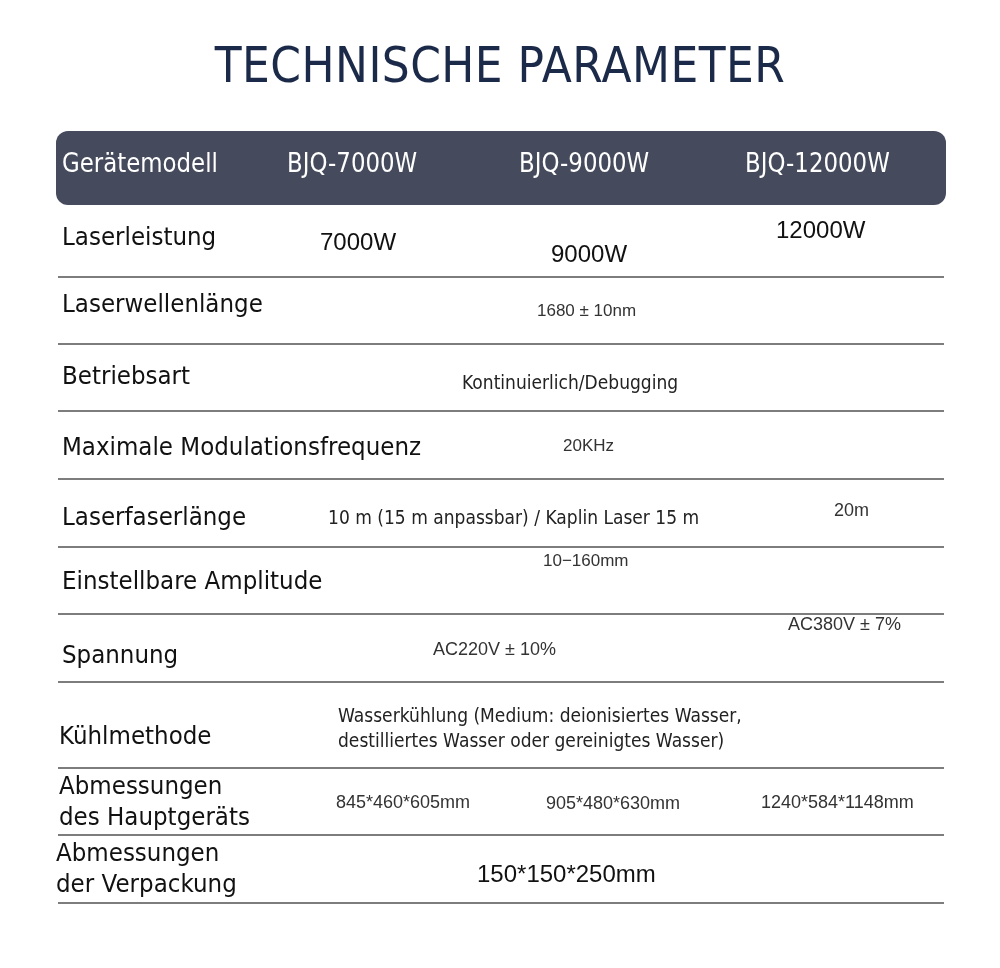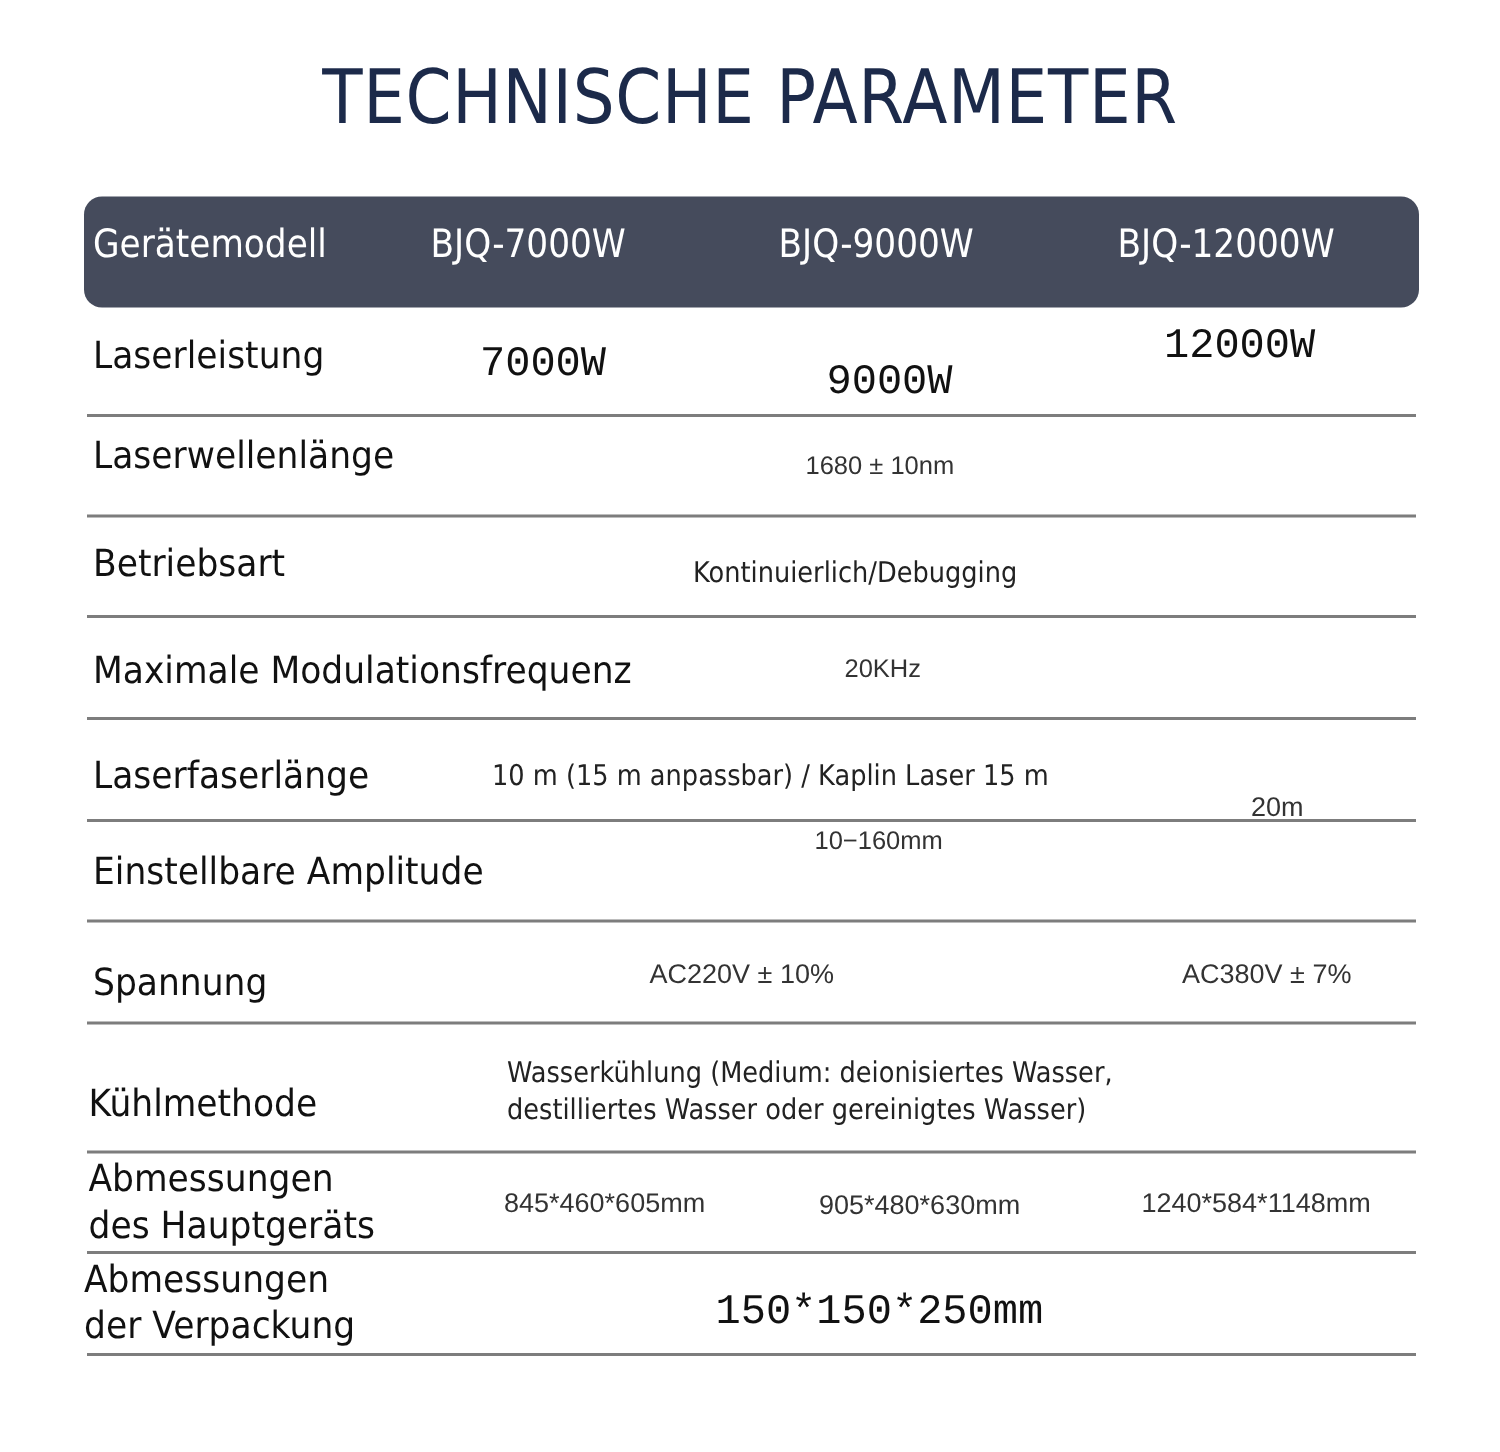--- a/index.html
+++ b/index.html
@@ -11,21 +11,21 @@
            letter-spacing: 0.5px; transform: scaleX(0.88); transform-origin: center; }
   .header { left: 56px; top: 131px; width: 890px; height: 74px; background: #454b5c;
             border-radius: 12px; }
   .hdr { color: #fff; font-family: "DejaVu Sans", sans-serif; font-size: 26px; top: 148px;
          transform: scaleX(0.88); transform-origin: left center; }
   .label { font-family: "DejaVu Sans", sans-serif; font-size: 25px; color: #111;
            transform: scaleX(0.92); transform-origin: left center; }
   .val { font-family: "Liberation Sans", sans-serif; font-size: 18px; color: #333; }
   .val-cond { font-family: "DejaVu Sans", sans-serif; font-size: 19px; color: #222;
               transform: scaleX(0.9); transform-origin: left center; }
-  .val-lg { font-family: Liberation Mono, monospace; font-size: 28px; color: #111; }
+  .val-lg { font-family: Liberation Sans, sans-serif; font-size: 24px; color: #111; }
   .rule { position: absolute; left: 58px; width: 886px; height: 2px; background: #7d7d7d; }
 </style>
 </head>
 <body>
 
 <div class="abs title">TECHNISCHE PARAMETER</div>
 
 <div class="abs header"></div>
 <div class="abs hdr" style="left:62px;">Gerätemodell</div>
 <div class="abs hdr" style="left:287px;">BJQ-7000W</div>
@@ -45,30 +45,30 @@
 <div class="abs label" style="left:62px;top:361px;">Betriebsart</div>
 <div class="abs val-cond" style="left:462px;top:371px;">Kontinuierlich/Debugging</div>
 <div class="rule" style="top:410px;"></div>
 
 <div class="abs label" style="left:62px;top:432px;">Maximale Modulationsfrequenz</div>
 <div class="abs val" style="left:563px;top:436px;font-size:17px;">20KHz</div>
 <div class="rule" style="top:478px;"></div>
 
 <div class="abs label" style="left:62px;top:502px;">Laserfaserlänge</div>
 <div class="abs val-cond" style="left:328px;top:506px;">10 m (15 m anpassbar) / Kaplin Laser 15 m</div>
-<div class="abs val" style="left:834px;top:528px;">20m</div>
+<div class="abs val" style="left:834px;top:500px;">20m</div>
 <div class="rule" style="top:546px;"></div>
 
 <div class="abs label" style="left:62px;top:566px;">Einstellbare Amplitude</div>
 <div class="abs val" style="left:543px;top:538px;font-size:17px;margin-top:13px;">10−160mm</div>
 <div class="rule" style="top:613px;"></div>
 
 <div class="abs label" style="left:62px;top:640px;">Spannung</div>
 <div class="abs val" style="left:433px;top:639px;">AC220V ± 10%</div>
-<div class="abs val" style="left:788px;top:639px;">AC380V ± 7%</div>
+<div class="abs val" style="left:788px;top:614px;">AC380V ± 7%</div>
 <div class="rule" style="top:681px;"></div>
 
 <div class="abs label" style="left:59px;top:721px;">Kühlmethode</div>
 <div class="abs val-cond" style="left:338px;top:704px;">Wasserkühlung (Medium: deionisiertes Wasser,</div>
 <div class="abs val-cond" style="left:338px;top:729px;">destilliertes Wasser oder gereinigtes Wasser)</div>
 <div class="rule" style="top:767px;"></div>
 
 <div class="abs label" style="left:59px;top:771px;">Abmessungen</div>
 <div class="abs label" style="left:59px;top:802px;">des Hauptgeräts</div>
 <div class="abs val" style="left:336px;top:792px;">845*460*605mm</div>

